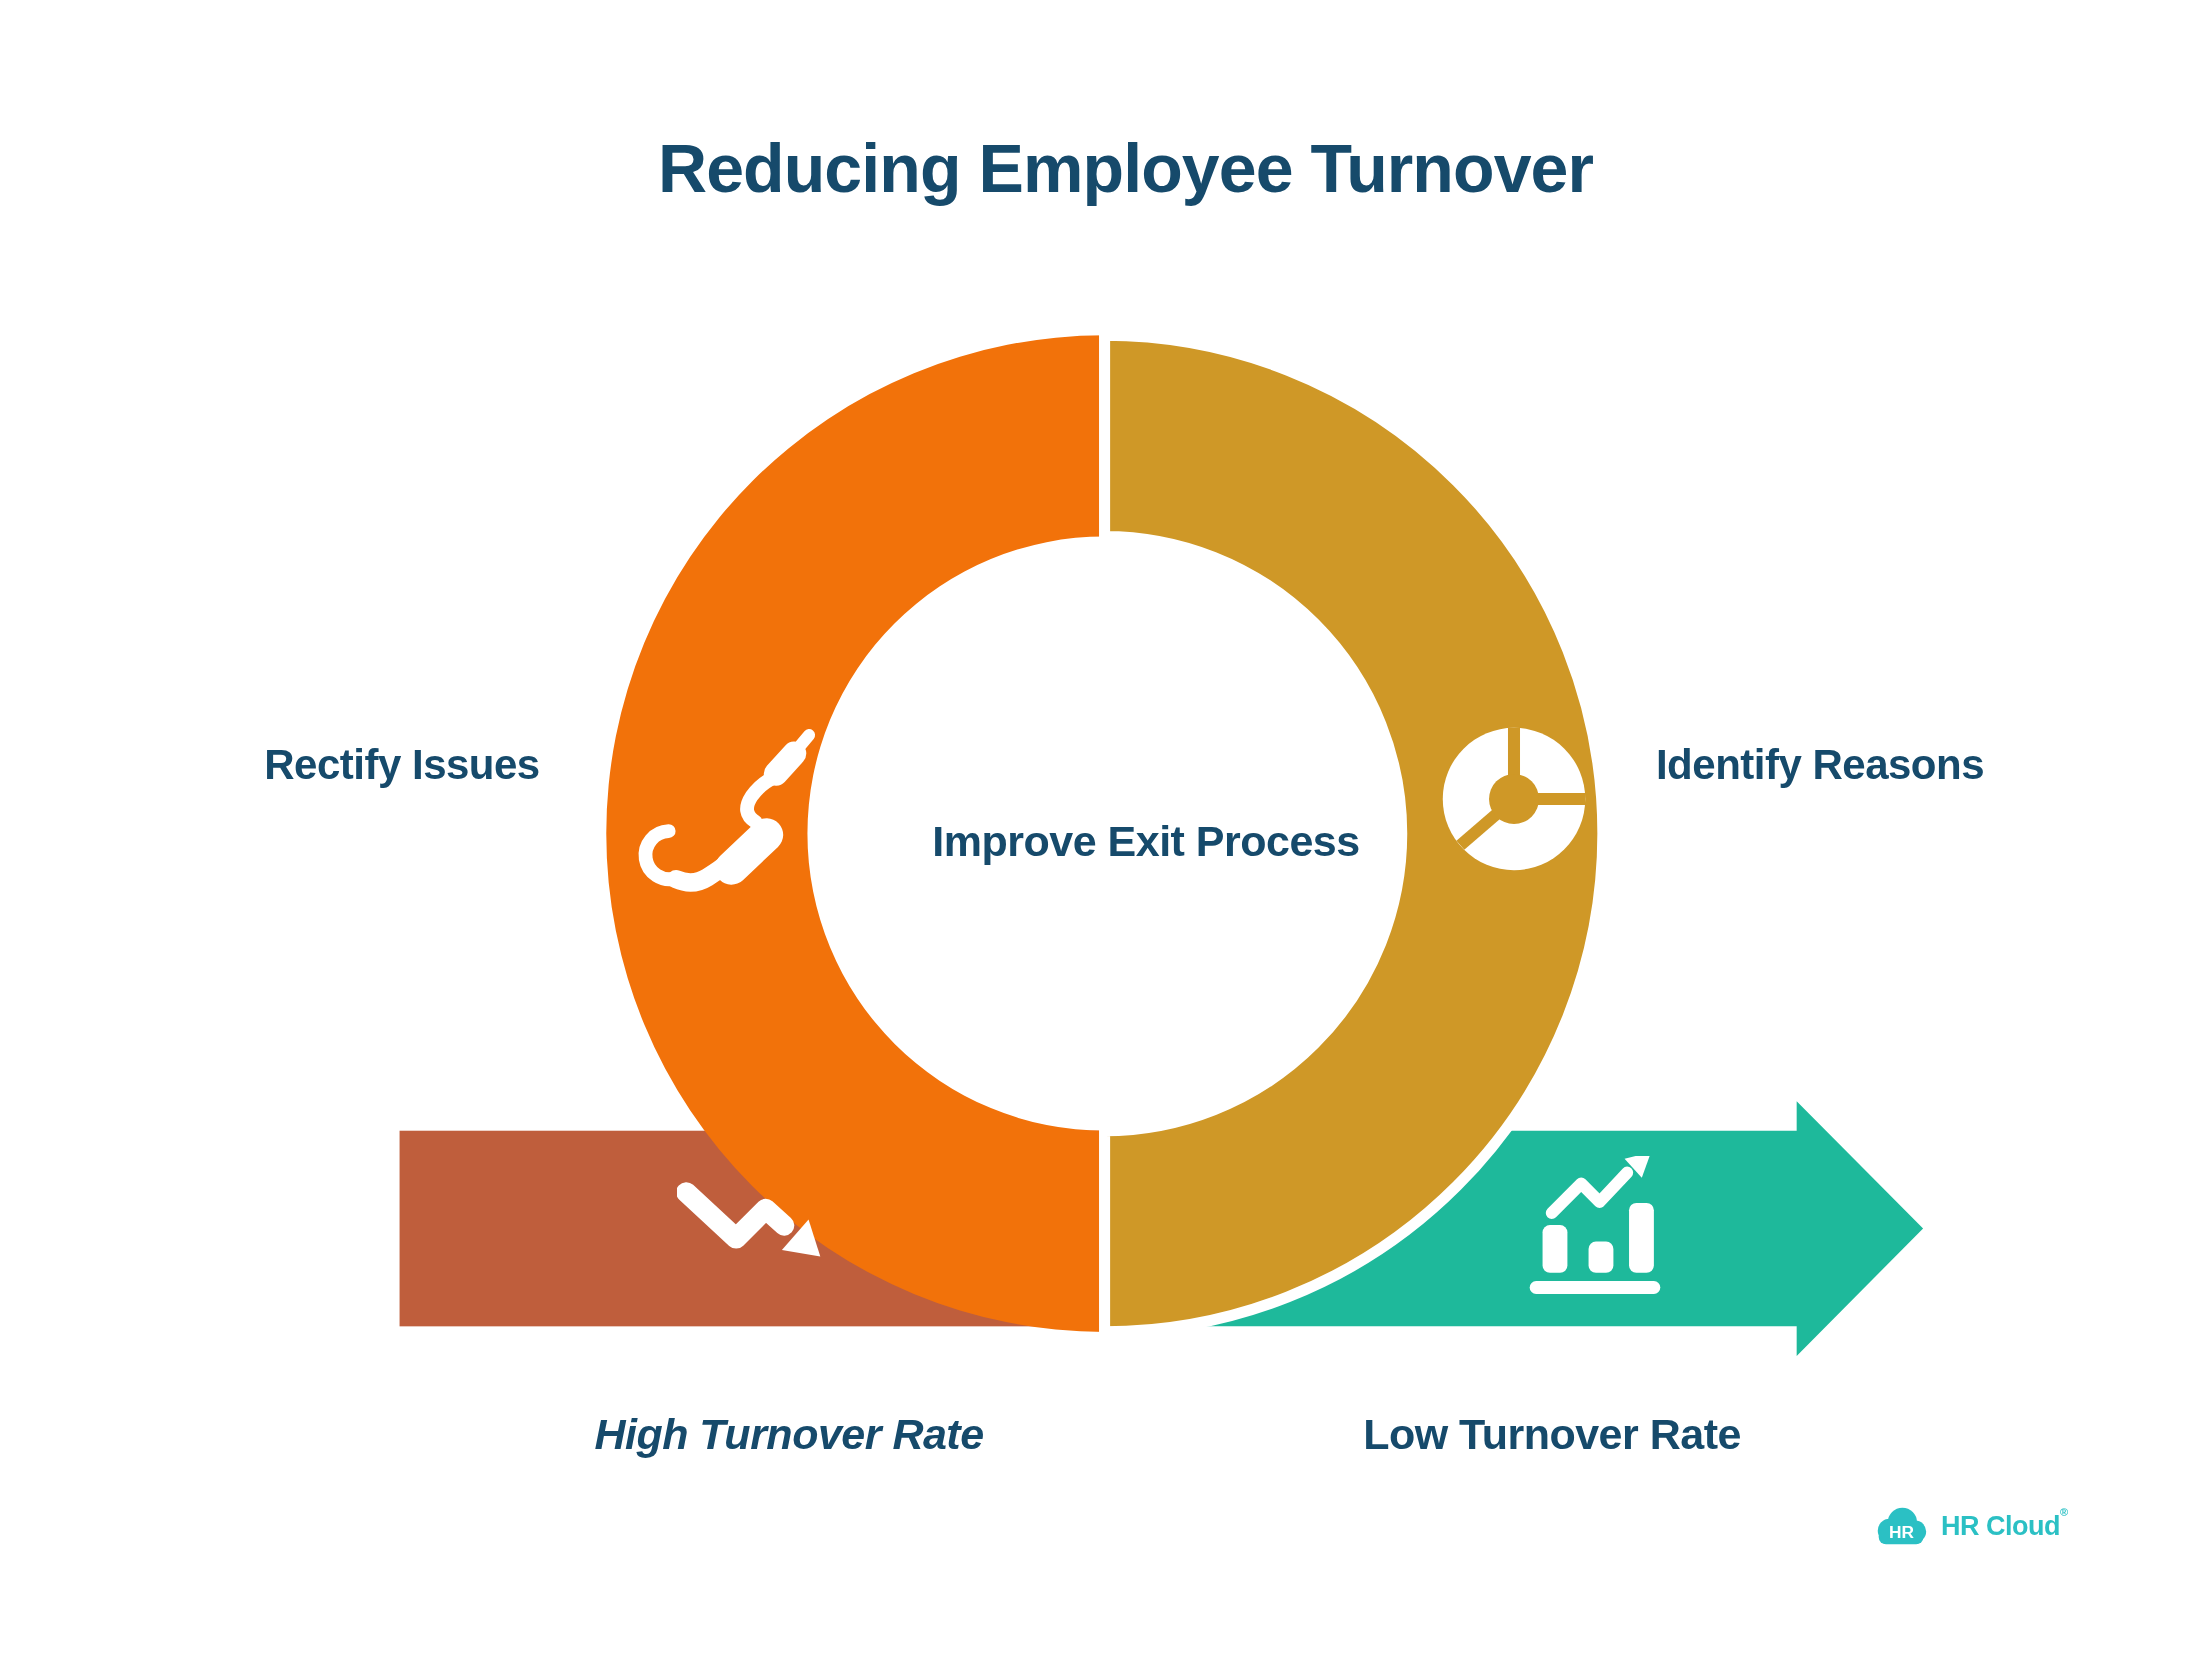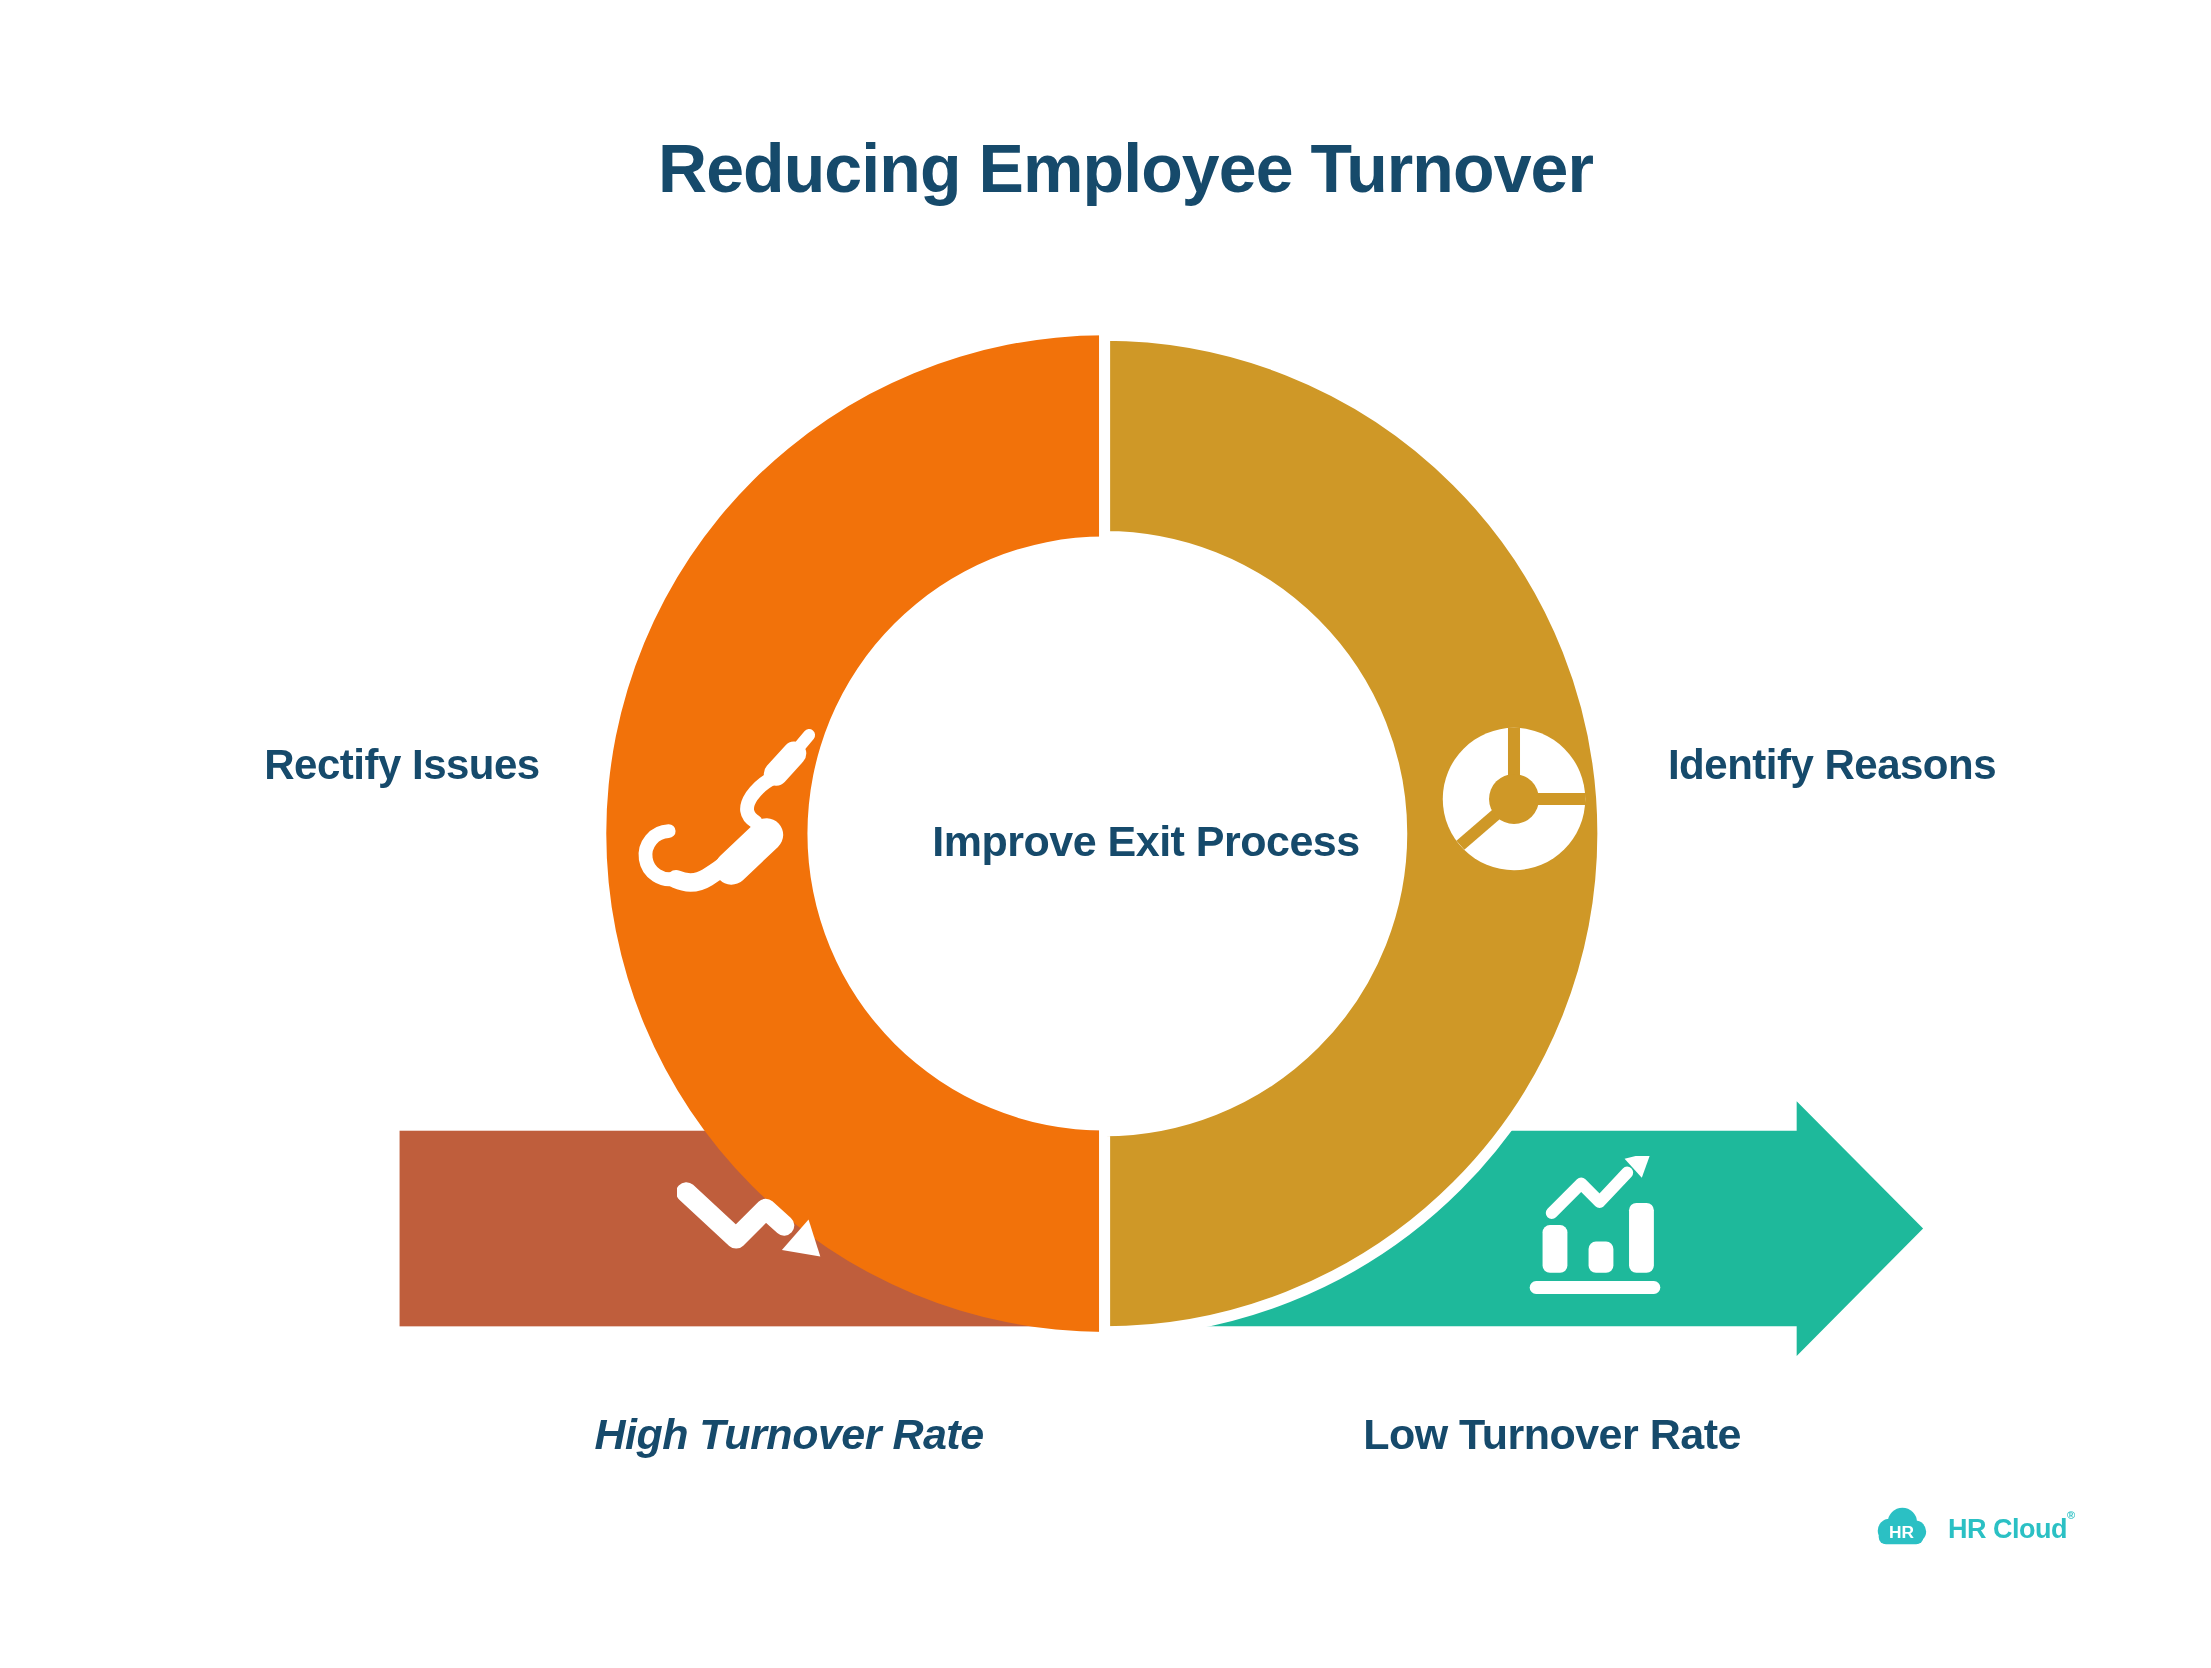--- a/index.html
+++ b/index.html
@@ -5,21 +5,21 @@
   html,body{margin:0;padding:0;background:#fff;}
   .canvas{position:relative;width:2211px;height:1669px;background:#fff;overflow:hidden;
           font-family:"Liberation Sans",sans-serif;padding-left:40px;}
   .t{position:absolute;color:#164A6B;font-weight:700;white-space:nowrap;}
   .page-title{left:0;right:0;top:129px;text-align:center;font-size:68px;letter-spacing:-0.9px;}
   .side-label{font-size:42px;letter-spacing:-0.5px;transform:translate(-50%,-50%);}
   .center-label{font-size:43px;letter-spacing:-0.5px;transform:translate(-50%,-50%);}
   .bottom-label{font-size:43px;letter-spacing:-0.5px;transform:translate(-50%,-50%);}
   .diagram-svg{position:absolute;left:0;top:0;}
   .icon{position:absolute;}
-  .logo{position:absolute;left:1874px;top:1506px;display:flex;align-items:center;gap:19px;}
+  .logo{position:absolute;left:1874px;top:1506px;display:flex;align-items:flex-start;gap:12px;}
   .logo-text{font-weight:700;font-size:27px;color:#2BC0C4;letter-spacing:-0.5px;}
   .logo-text sup{font-size:11px;vertical-align:18.5px;}
 </style>
 </head>
 <body>
 
 <div class="canvas">
 
   <svg class="diagram-svg" width="2211" height="1669" viewBox="0 0 2396 1808">
 
@@ -64,21 +64,21 @@
       <rect x="68" y="93" width="27" height="34" rx="8"></rect>
       <rect x="112" y="51" width="27" height="76" rx="8"></rect>
       <rect x="4" y="136" width="142" height="14" rx="7"></rect>
     </g>
     <path d="M 28,62 L 60,30 L 80,50 L 110,18" fill="none" stroke="#FFFFFF" stroke-width="13" stroke-linecap="round" stroke-linejoin="round"></path>
     <polygon points="-2,-14 24,0 -2,14" transform="translate(118,12) rotate(-42)" fill="#FFFFFF"></polygon>
   </svg>
 
   <div class="t page-title">Reducing Employee Turnover</div>
   <div class="t side-label" style="left:402px;top:765px;">Rectify Issues</div>
-  <div class="t side-label" style="left:1820px;top:765px;margin-left:12px;">Identify Reasons</div>
+  <div class="t side-label" style="left:1820px;top:765px;">Identify Reasons</div>
   <div class="t center-label" style="left:1146px;top:841px;">Improve Exit Process</div>
   <div class="t bottom-label" style="left:789px;top:1434px;font-style:italic;">High Turnover Rate</div>
   <div class="t bottom-label" style="left:1552px;top:1434px;">Low Turnover Rate</div>
 
   <div class="logo">
     <svg width="55" height="42" viewBox="0 0 60 46">
       <g fill="#2BC0C4">
         <circle cx="17" cy="27" r="13"></circle>
         <circle cx="31" cy="18" r="16"></circle>
         <circle cx="45" cy="28" r="12"></circle>

